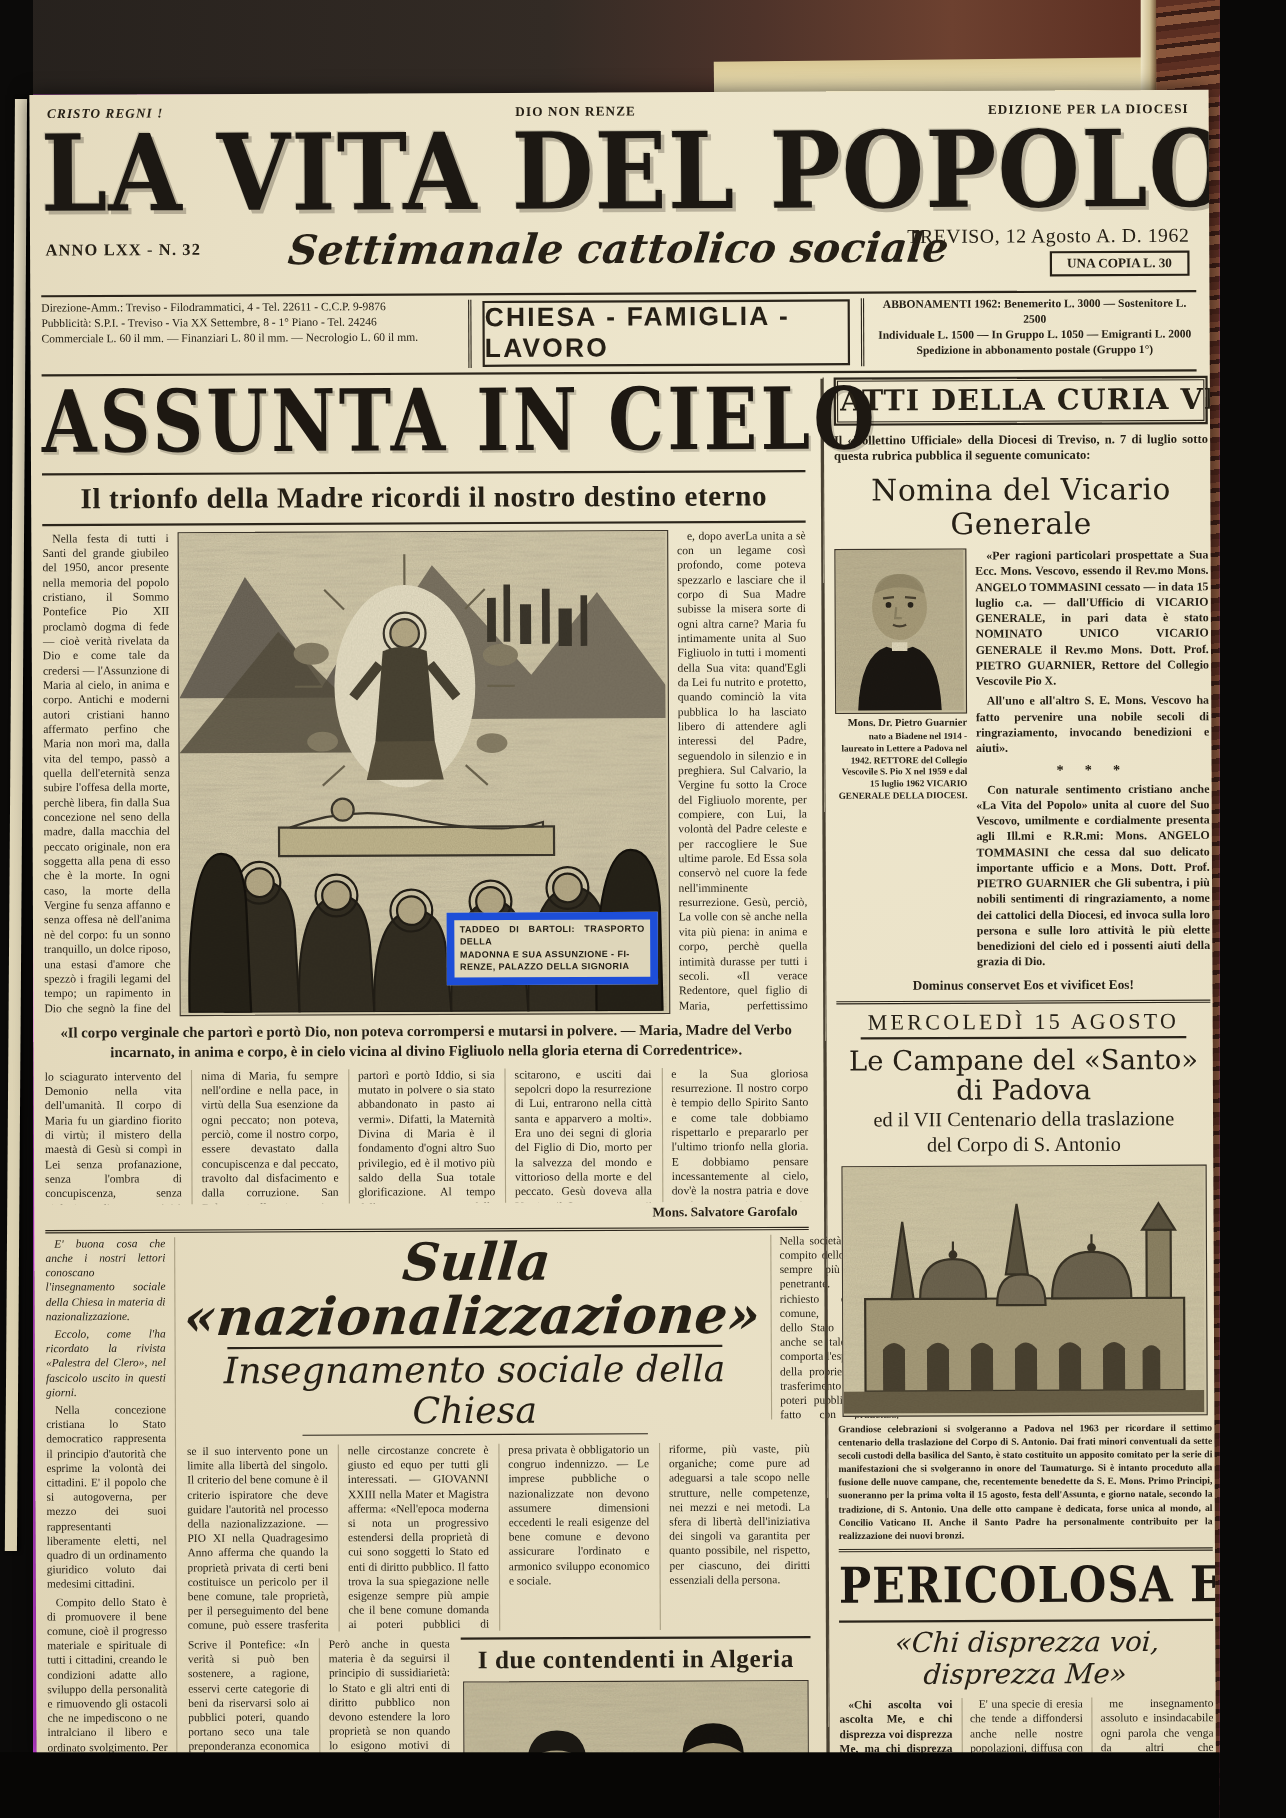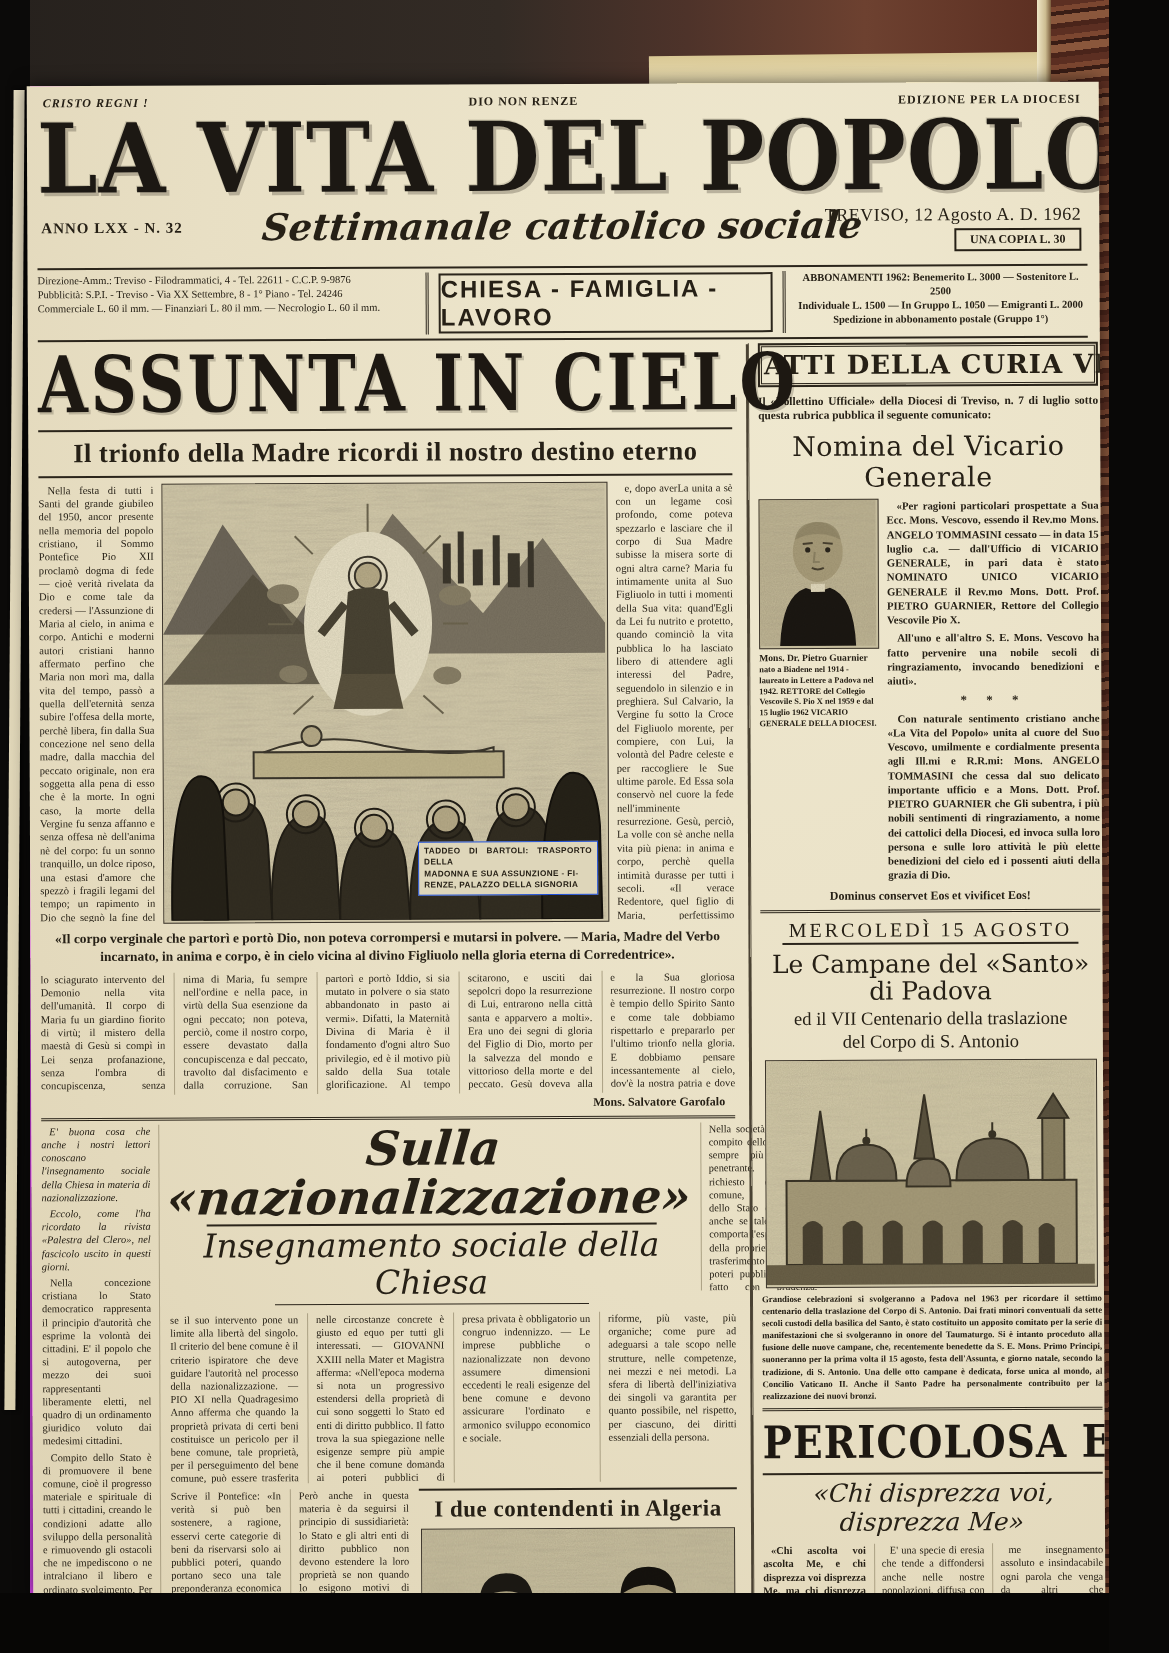--- a/index.html
+++ b/index.html
@@ -39,21 +39,21 @@
   
   .assunta{font-family:"DejaVu Serif",serif;font-weight:bold;font-size:64px;letter-spacing:3px;white-space:nowrap;transform:scaleY(1.22);transform-origin:top left;line-height:1;color:#1d1812;text-shadow:2px 2px 0 rgba(30,25,15,.2);}
   .subheadline{border-top:2px solid #2b251b;border-bottom:2px solid #2b251b;text-align:center;font-weight:bold;font-size:26.5px;padding:6px 0 7px 0;margin-top:20px;white-space:nowrap;letter-spacing:.5px;}
   .art-top{display:flex;gap:8px;margin-top:6px;}
   .art-col{font-size:10.6px;line-height:1.26;text-align:justify;overflow:hidden;}
   .art-col p{margin:0 0 2px 0;text-indent:9px;}
   .art-col.l{width:116px;height:438px;}
   .art-col.r{width:118px;height:438px;}
   .art-img{position:relative;width:444px;height:438px;border:1px solid #3a332a;background:#cfc6a8;flex:0 0 auto;}
   .art-img svg{display:block;}
-  .img-caption-box{position:absolute;right:10px;bottom:26px;width:168px;background:#ded6ba;border:1px solid #1d4ed8;padding:3px 5px;font-family:"Liberation Sans",sans-serif;font-size:8.2px;font-weight:bold;letter-spacing:.4px;line-height:1.4;text-align:justify;}
+  .img-caption-box{position:absolute;right:10px;bottom:26px;width:168px;background:#ded6ba;border:7px solid #1d4ed8;padding:3px 5px;font-family:"Liberation Sans",sans-serif;font-size:8.2px;font-weight:bold;letter-spacing:.4px;line-height:1.4;text-align:justify;}
   .main-caption{font-weight:bold;font-size:13.4px;text-align:center;line-height:1.35;padding:6px 14px 4px 14px;}
   .cont-row{display:flex;gap:9px;margin-top:3px;}
   .cont-col{flex:1;font-size:10.6px;line-height:1.26;text-align:justify;height:122px;overflow:hidden;border-left:1px solid #aaa083;padding-left:8px;}
   .cont-col:first-child{border-left:0;padding-left:0;}
   .signature{text-align:right;font-weight:bold;font-size:12px;padding:2px 10px 0 0;}
   .wavy{border:0;border-top:3px double #2b251b;margin:6px 0 4px 0;}
   
   .naz{display:grid;grid-template-columns:118px 1fr;column-gap:10px;margin-top:2px;}
   .naz-leftcol{font-size:10.4px;line-height:1.27;text-align:justify;height:560px;overflow:hidden;border-right:1px solid #aaa083;padding-right:8px;}
   .naz-leftcol p{margin:0 0 3px 0;text-indent:8px;}
@@ -77,21 +77,21 @@
   .algeria{flex:0 0 318px;border-top:2px solid #2b251b;padding-top:4px;}
   .algeria h3{margin:2px 0 6px 0;text-align:center;font-size:23px;font-weight:bold;letter-spacing:.5px;}
   .alg-img{width:312px;height:186px;border:1px solid #3a332a;background:#c9c0a2;margin:0 auto;}
   
   .curia-box{border:2px solid #2b251b;box-shadow:0 0 0 1px #e8dfc4 inset,0 0 0 2px #2b251b inset;padding:5px 4px;text-align:center;font-family:"DejaVu Serif",serif;font-weight:bold;font-size:26px;letter-spacing:1px;white-space:nowrap;transform-origin:center;}
   .curia-intro{font-size:11.4px;font-weight:bold;text-align:justify;margin-top:7px;line-height:1.3;}
   .nomina{text-align:center;font-family:"DejaVu Serif",serif;font-size:27px;margin:8px 0 6px 0;letter-spacing:.5px;}
   .curia-row{display:flex;gap:8px;}
   .curia-photo-wrap{flex:0 0 118px;}
   .curia-photo{width:118px;height:148px;border:1px solid #3a332a;background:#c6bd9d;}
-  .curia-photo-cap{font-size:8.4px;font-weight:bold;line-height:1.3;text-align:left;margin-top:3px;}
+  .curia-photo-cap{font-size:8.4px;font-weight:bold;line-height:1.3;text-align:right;margin-top:3px;}
   .curia-photo-cap .nm{font-size:9.6px;display:block;}
   .curia-body{flex:1;font-size:10.8px;font-weight:bold;line-height:1.32;text-align:justify;}
   .curia-body p{margin:0 0 4px 0;text-indent:10px;}
   .stars{text-align:center;font-size:13px;letter-spacing:8px;margin:2px 0;}
   .dominus{text-align:center;font-weight:bold;font-size:12px;margin:2px 0 4px 0;}
   .kicker{width:fit-content;margin:6px auto 2px auto;font-size:20px;letter-spacing:3px;border-bottom:2px solid #2b251b;padding:0 6px 1px 6px;font-weight:500;}
   .campane-h{text-align:center;font-family:"DejaVu Serif",serif;font-size:25px;margin:6px 0 2px 0;line-height:1.1;}
   .campane-sub{text-align:center;font-size:18.5px;line-height:1.25;margin:2px 0 6px 0;}
   .campane-img{width:330px;height:226px;border:1px solid #3a332a;background:#cdc4a5;margin:0 auto;}
   .campane-cap{font-size:8.8px;font-weight:bold;line-height:1.38;text-align:justify;margin-top:5px;}

